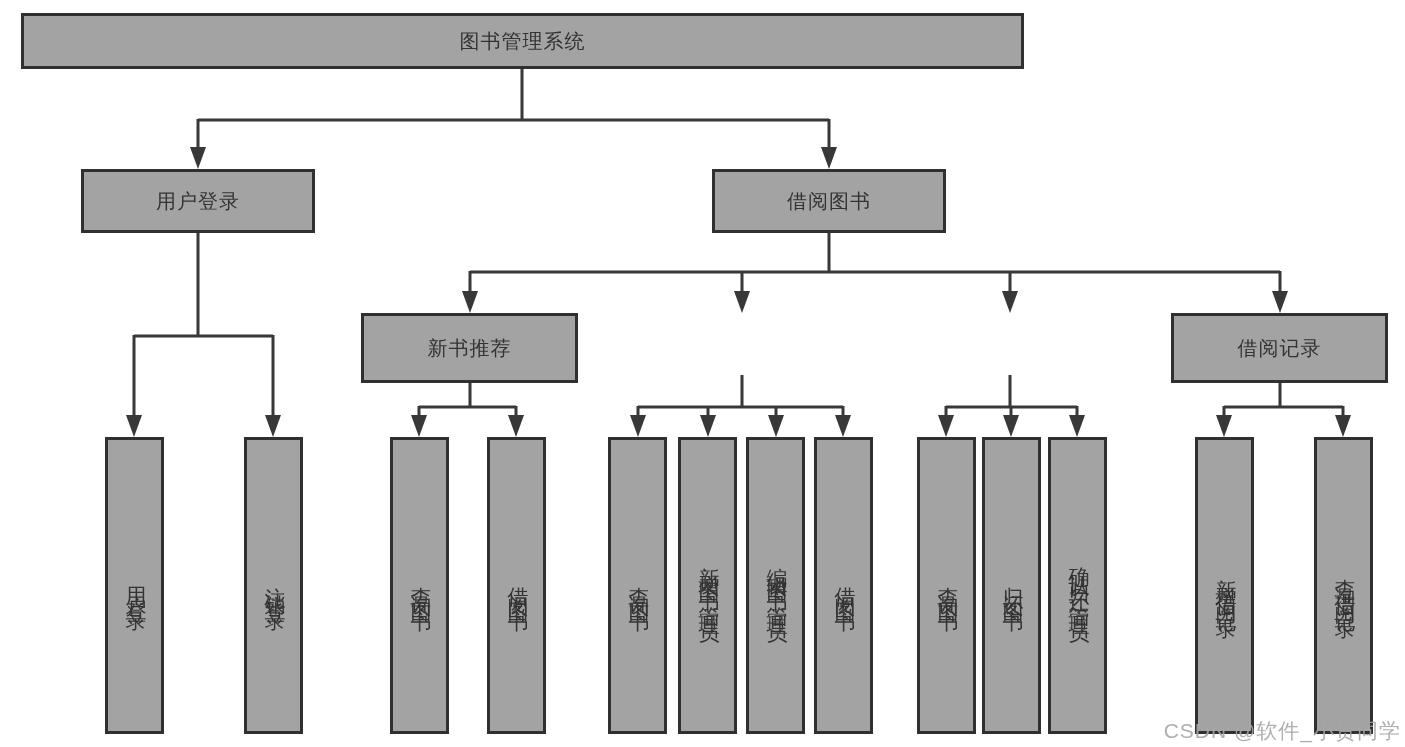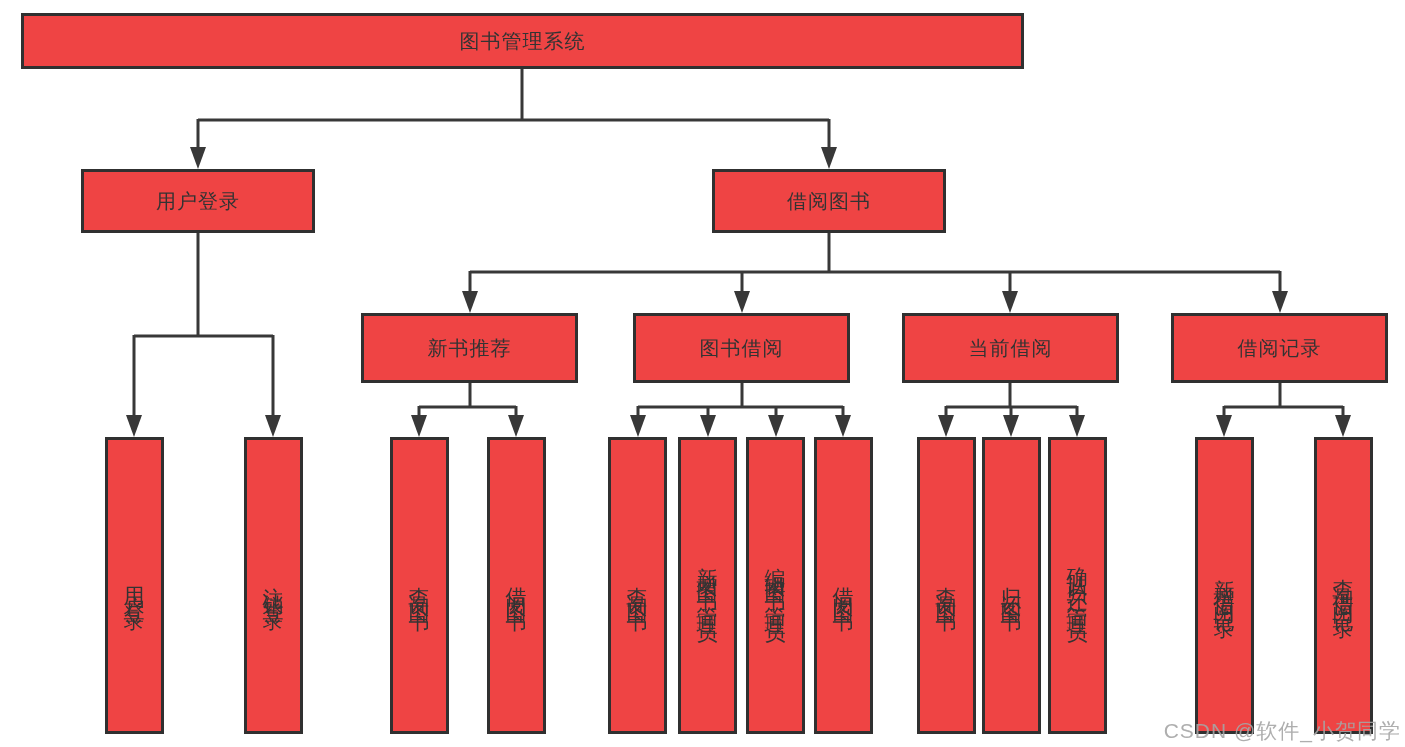--- a/index.html
+++ b/index.html
@@ -14,25 +14,26 @@
   }
   #wires {
     position: absolute;
     left: 0; top: 0;
     width: 1405px; height: 747px;
   }
   .box {
     position: absolute;
     box-sizing: border-box;
     border: 3px solid #303030;
-    background: #ef4444;
+    background: #a3a3a3;
     display: flex;
     align-items: center;
     justify-content: center;
     text-align: center;
+    font-family: Liberation Mono, monospace;
   }
   .h span {
     font-size: 20px;
     letter-spacing: 1px;
     white-space: nowrap;
   }
   .root { left: 21px; top: 13px; width: 1003px; height: 56px; }
   .l2   { top: 169px; width: 234px; height: 64px; }
   .l3   { top: 313px; width: 217px; height: 70px; }
   .leaf { top: 437px; width: 59px; height: 297px; }
@@ -101,26 +102,20 @@
   <div class="box h l2" style="left:81px">
     <span>用户登录</span>
   </div>
   <div class="box h l2" style="left:712px">
     <span>借阅图书</span>
   </div>
 
   <div class="box h l3" style="left:361px">
     <span>新书推荐</span>
   </div>
-  <div class="box h l3" style="left:633px">
-    <span>图书借阅</span>
-  </div>
-  <div class="box h l3" style="left:902px">
-    <span>当前借阅</span>
-  </div>
   <div class="box h l3" style="left:1171px">
     <span>借阅记录</span>
   </div>
 
   <div class="box leaf" style="left:105px">
     <span>用户登录</span>
   </div>
   <div class="box leaf" style="left:244px">
     <span>注销登录</span>
   </div>

